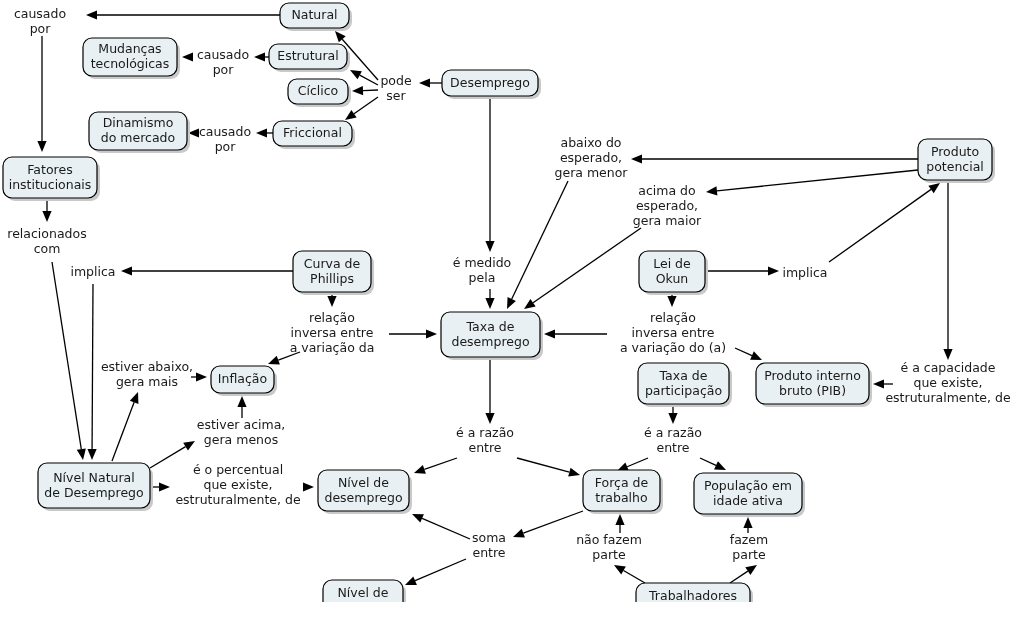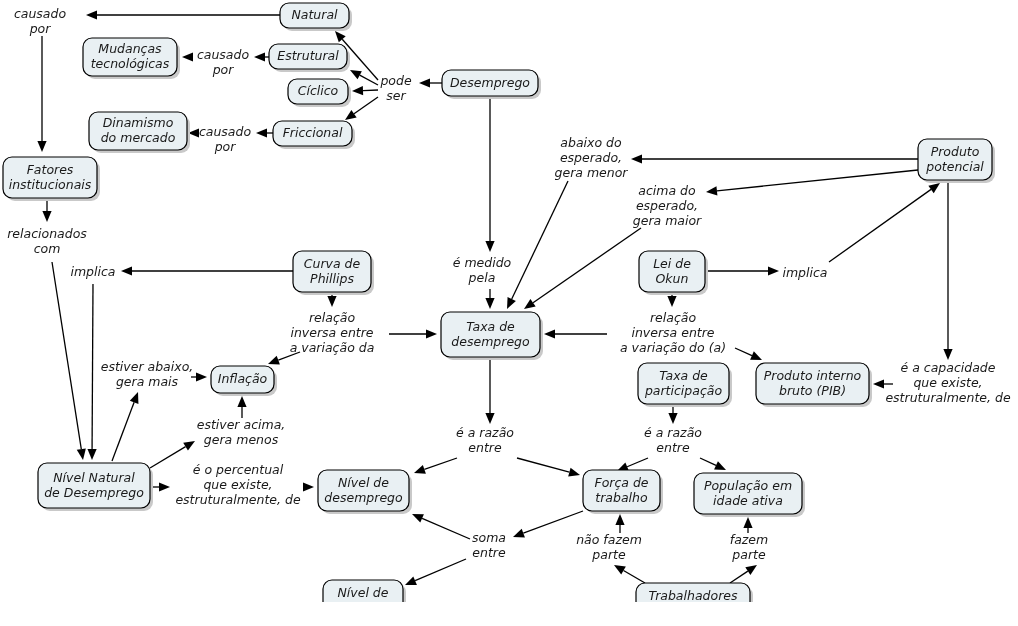--- a/index.html
+++ b/index.html
@@ -7,21 +7,20 @@
     padding: 0;
     background: #ffffff;
   }
   #canvas-wrap {
     position: relative;
     width: 1018px;
     height: 602px;
     background: #ffffff;
     overflow: hidden;
     font-family: "DejaVu Sans", sans-serif;
-    font-style: italic;
   }
   svg.map {
     position: absolute;
     top: 0; left: 0;
     width: 1018px;
     height: 626px;
   }
   .node-rect {
     fill: #e9f0f3;
     stroke: #000000;

